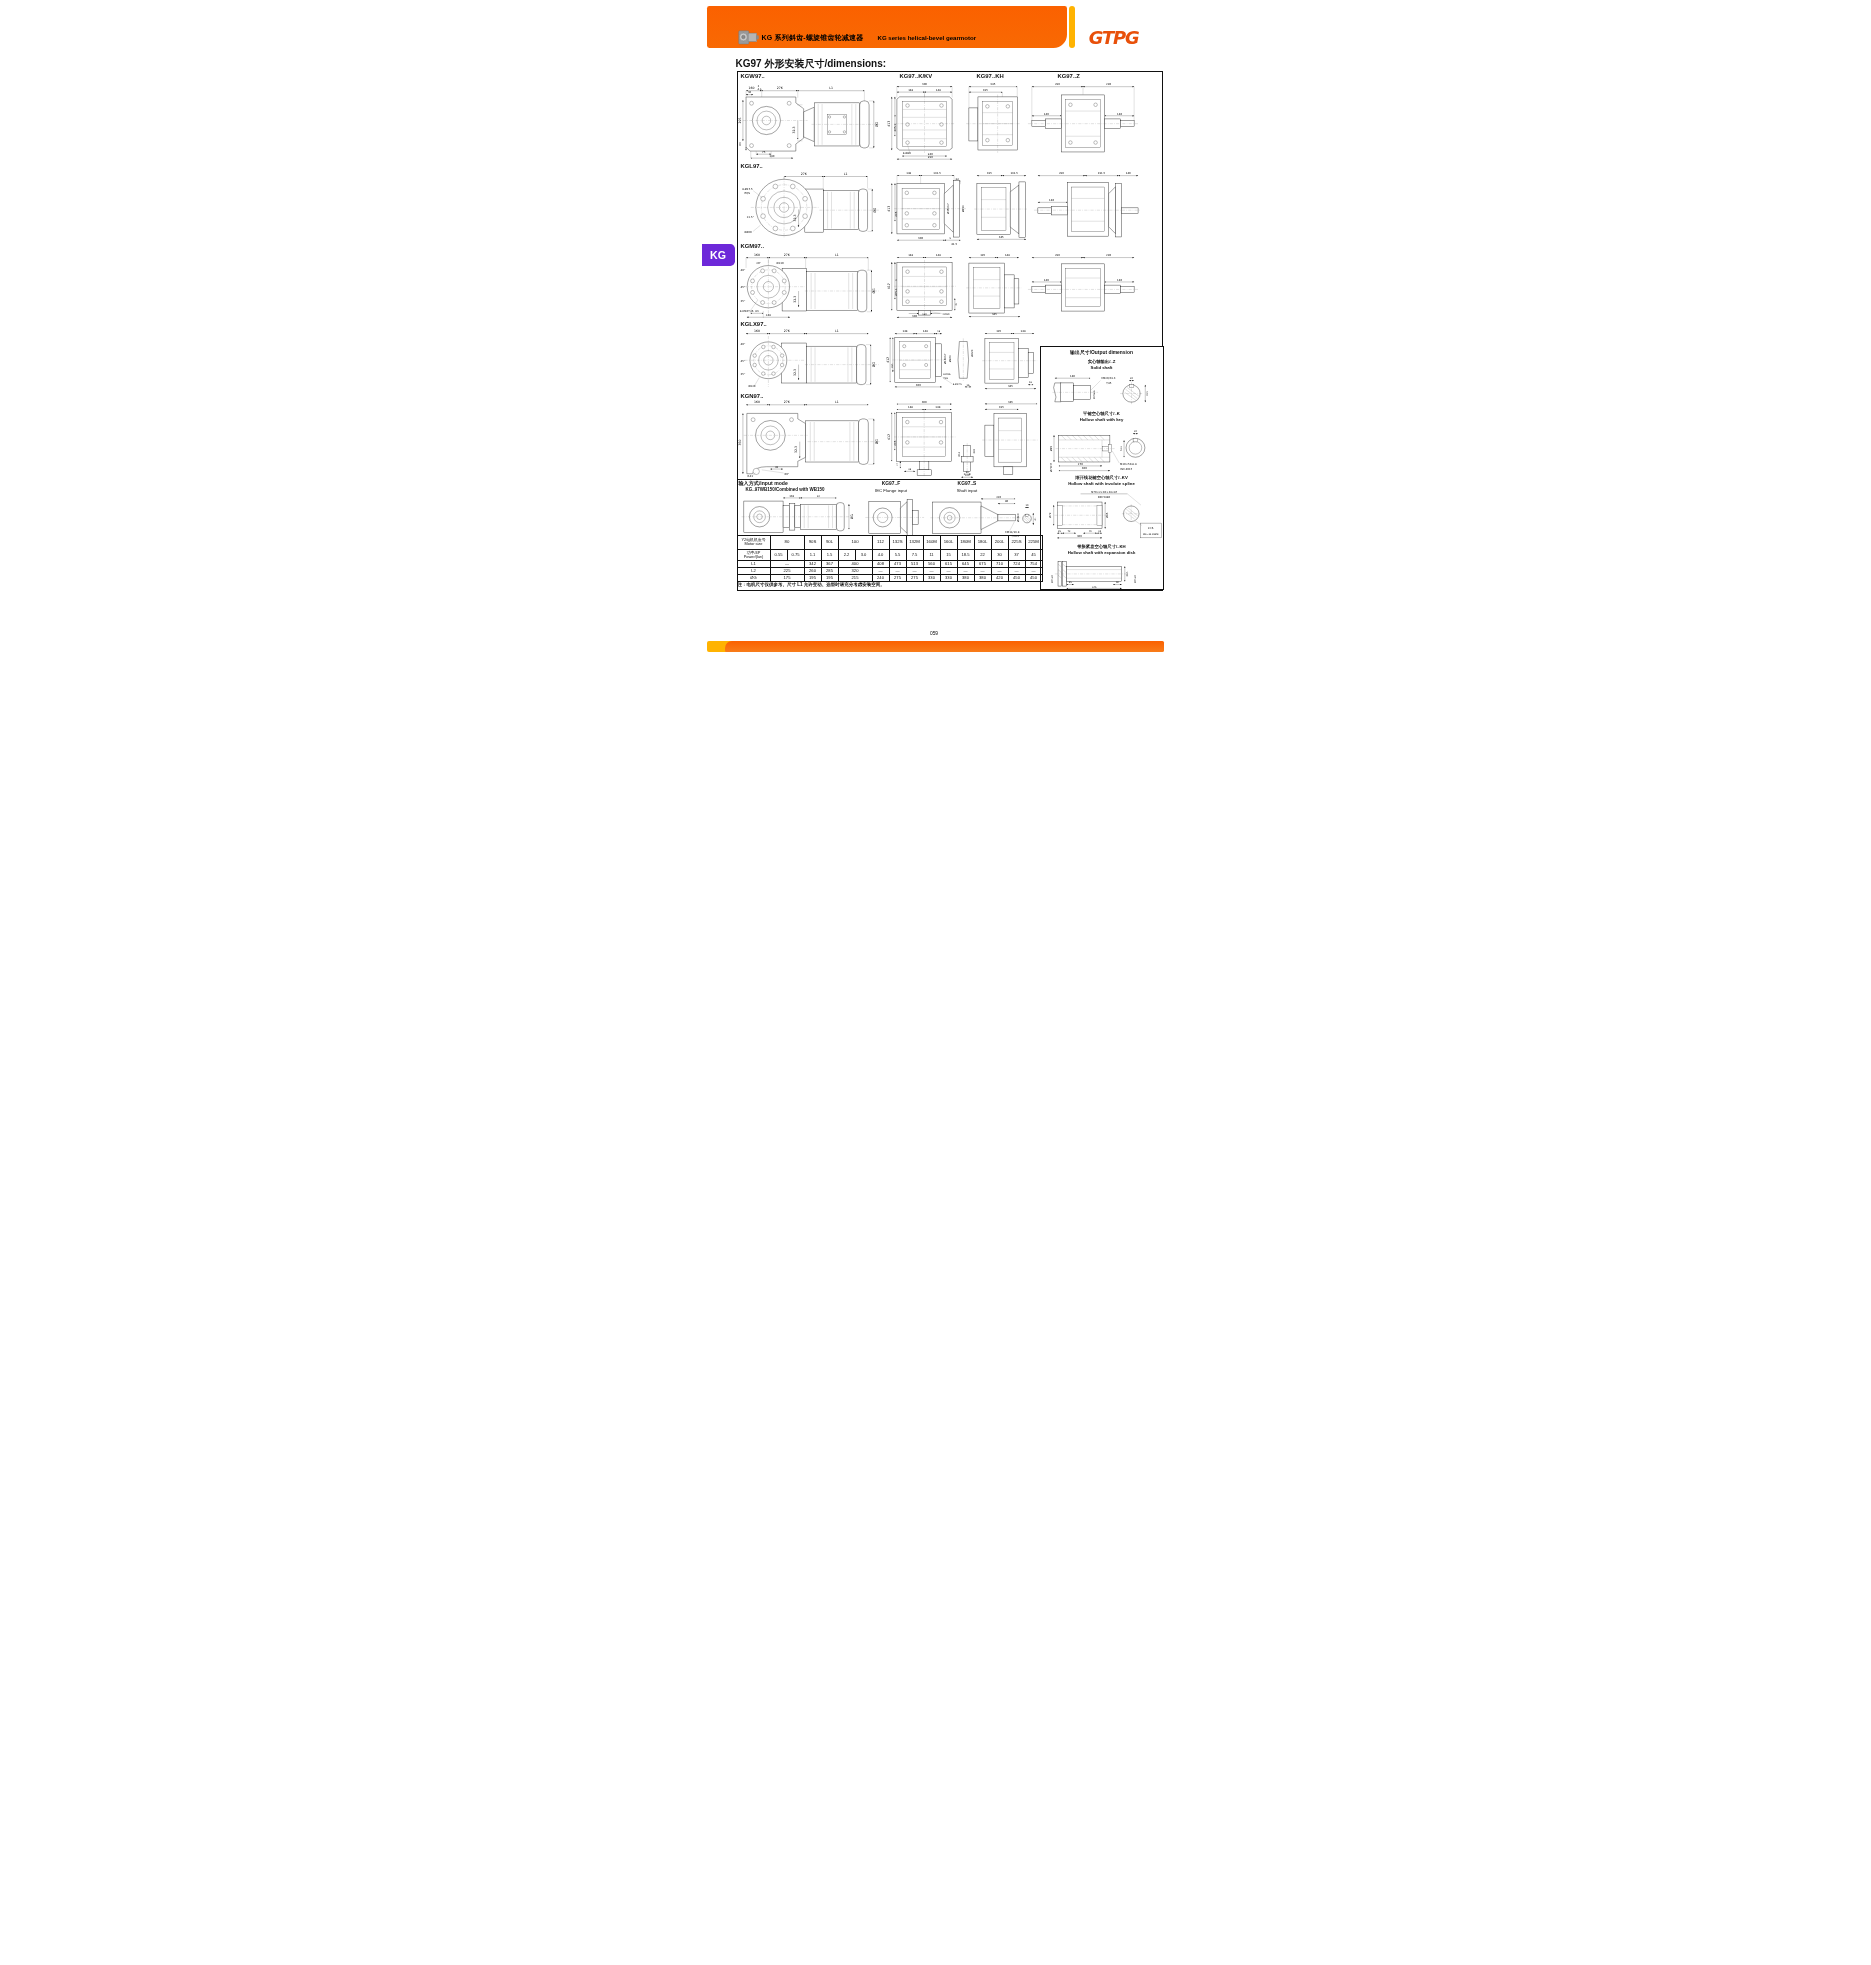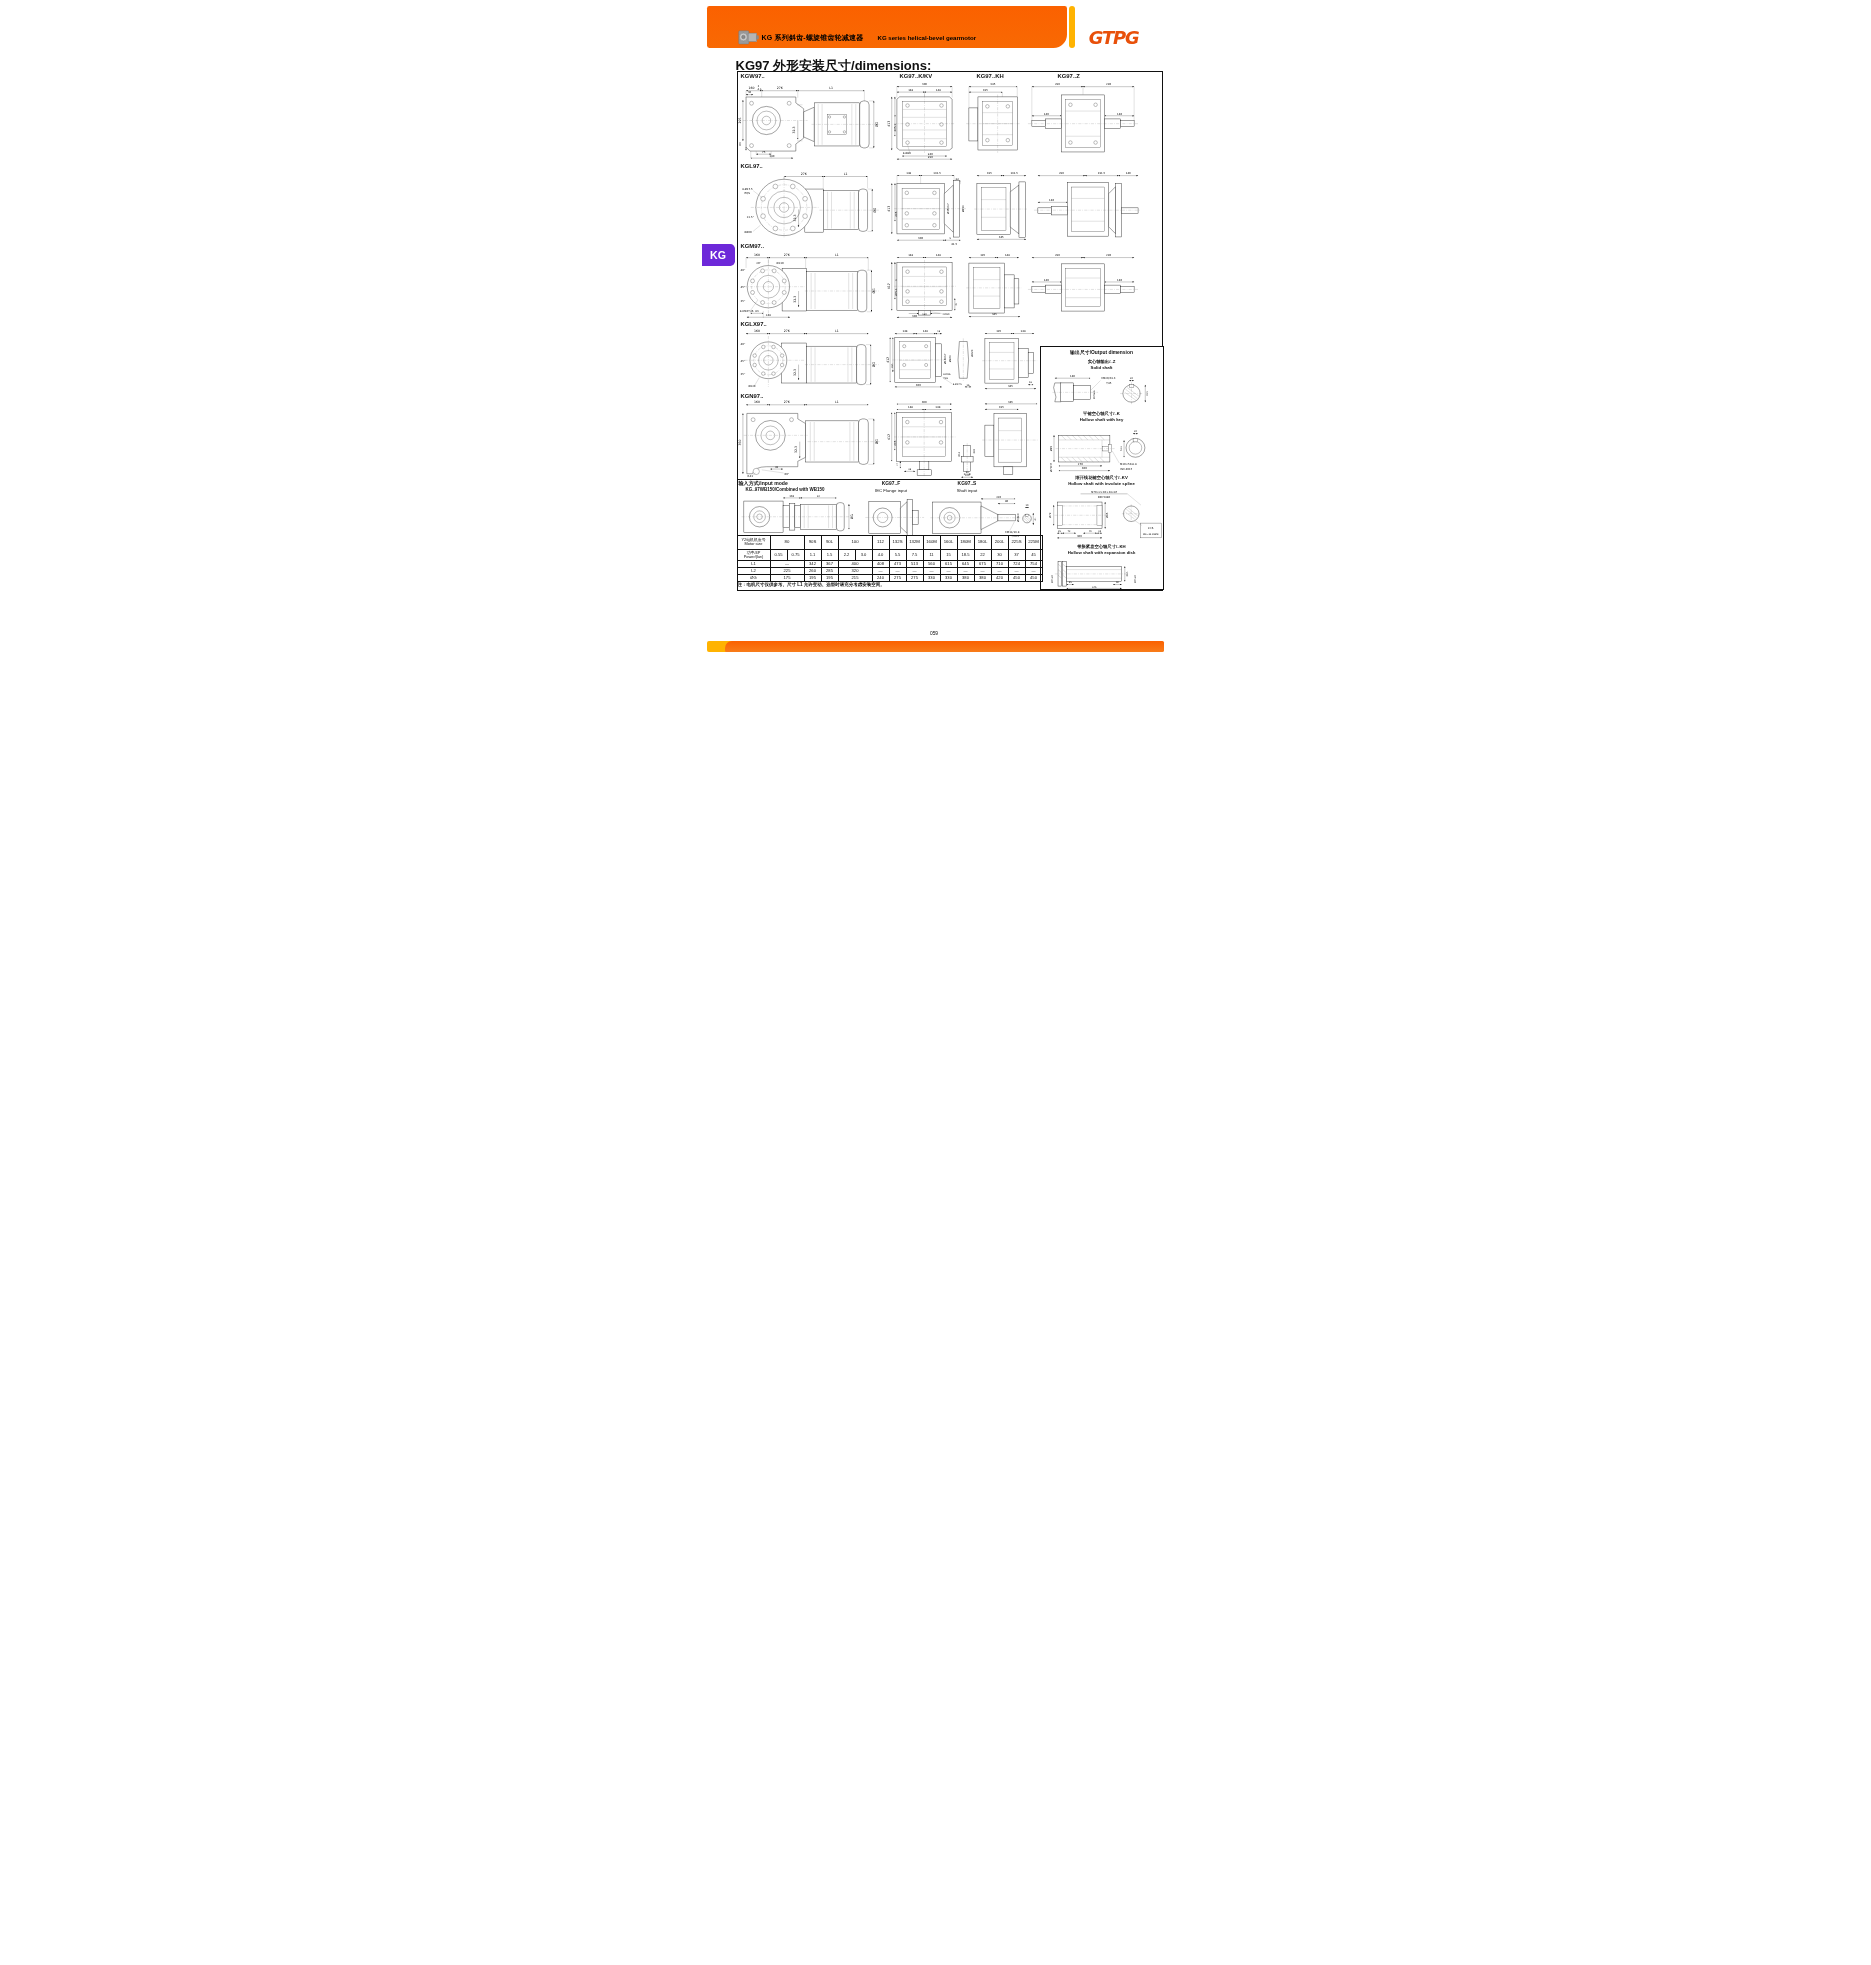--- a/index.html
+++ b/index.html
@@ -7,21 +7,21 @@
         font-family:"Liberation Sans","DejaVu Sans",sans-serif;color:#111;overflow:hidden;}
   
   .band{position:absolute;left:5.5px;top:5.9px;width:360px;height:42px;background:linear-gradient(180deg,#fb6100,#f86903);
         border-radius:2.4px 2.4px 13.4px 2.4px;}
   .band-stripe{position:absolute;left:367px;top:5.9px;width:6.7px;height:42px;background:#ffb301;border-radius:3.1px;}
   .h-zh{position:absolute;left:60px;top:33px;font-size:7px;font-weight:bold;color:#000;letter-spacing:0.2px;}
   .h-en{position:absolute;left:176px;top:34px;font-size:6.1px;font-weight:bold;color:#000;}
   .logo{position:absolute;left:384px;top:27px;width:67px;height:21px;}
   .kg-tab{position:absolute;left:0px;top:244px;width:33px;height:22px;background:#6d28d9;color:#fff;
           border-radius:0 4.7px 4.7px 0;font-size:10.6px;font-weight:bold;display:flex;align-items:center;justify-content:center;}
-  .page-title{position:absolute;left:34px;top:57px;font-size:13px;font-weight:bold;}
+  .page-title{position:absolute;left:34px;top:57px;font-size:10px;font-weight:bold;}
   .frame{position:absolute;left:35px;top:71px;width:426px;height:520px;border:0.8px solid #111;box-sizing:border-box;}
   .panel{position:absolute;left:338px;top:346px;width:124px;height:244px;border:0.8px solid #111;box-sizing:border-box;background:#fff;}
   .rowlab{position:absolute;font-size:5.9px;font-weight:bold;}
   .collab{position:absolute;font-size:5.9px;font-weight:bold;}
   .sec-t{position:absolute;font-size:5.1px;font-weight:bold;}
   .sec-s{position:absolute;font-size:4.5px;font-weight:bold;}
   .p-t{position:absolute;width:100%;text-align:center;font-size:4.9px;font-weight:bold;}
   .p-s{position:absolute;width:100%;text-align:center;font-size:4.3px;font-weight:bold;}
   .hline{position:absolute;background:#111;}
   svg.draw{position:absolute;overflow:visible;}

